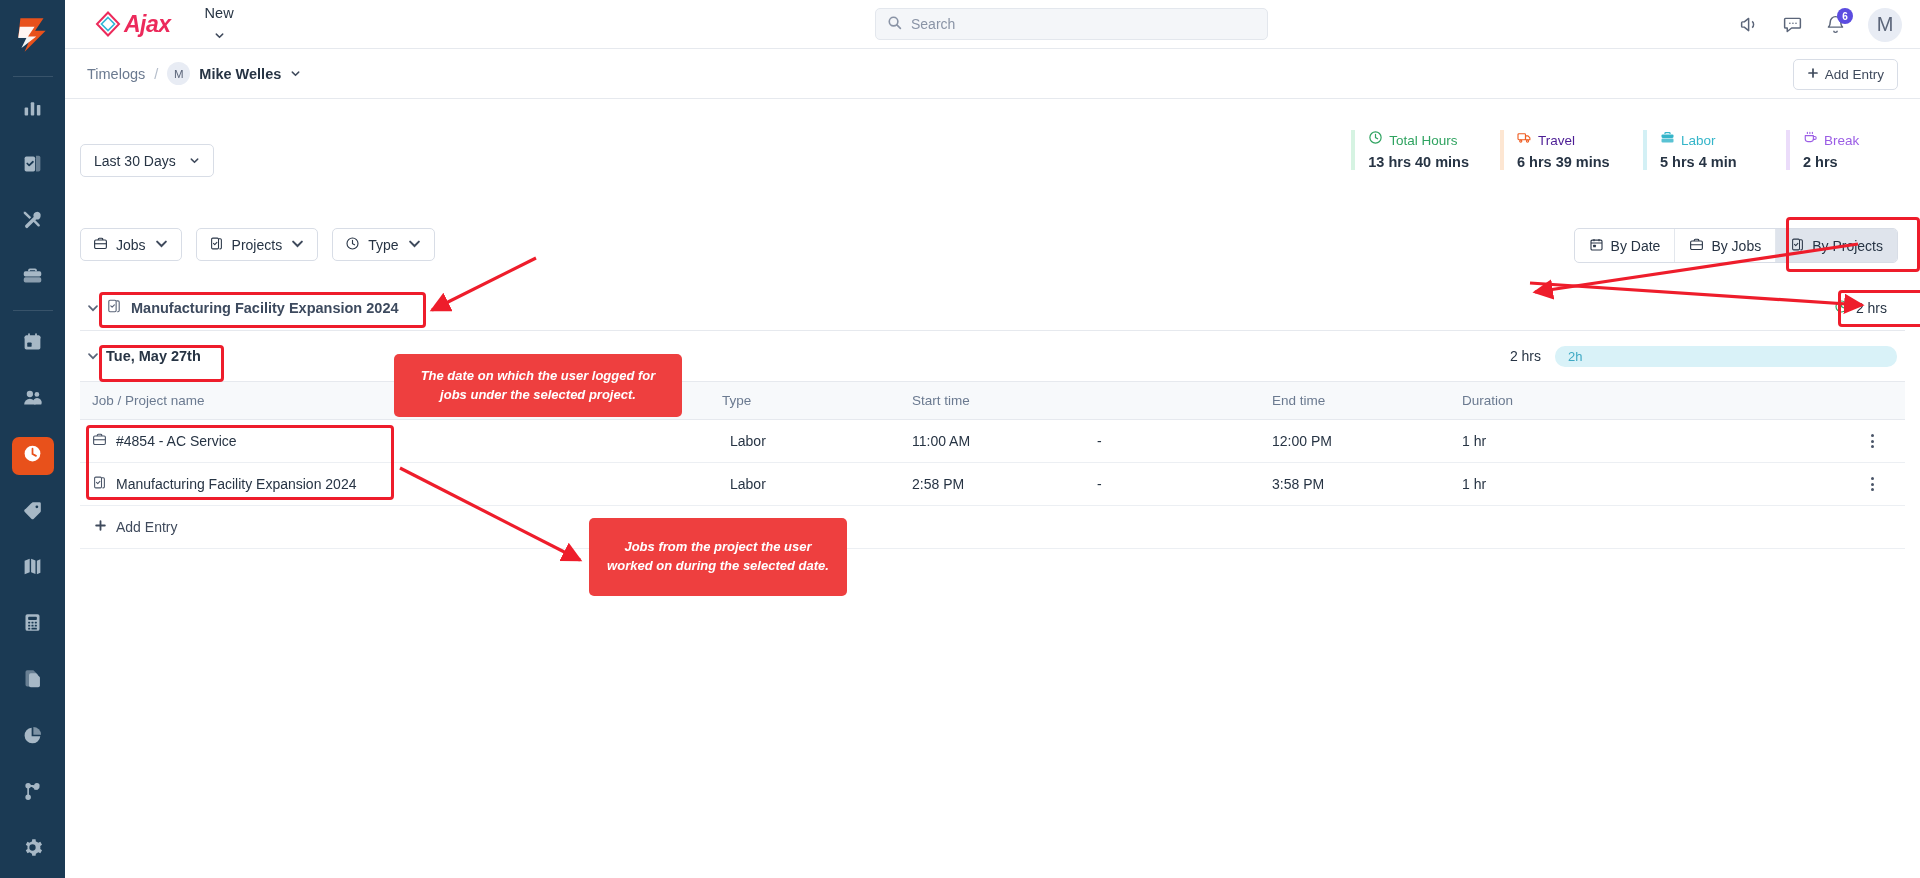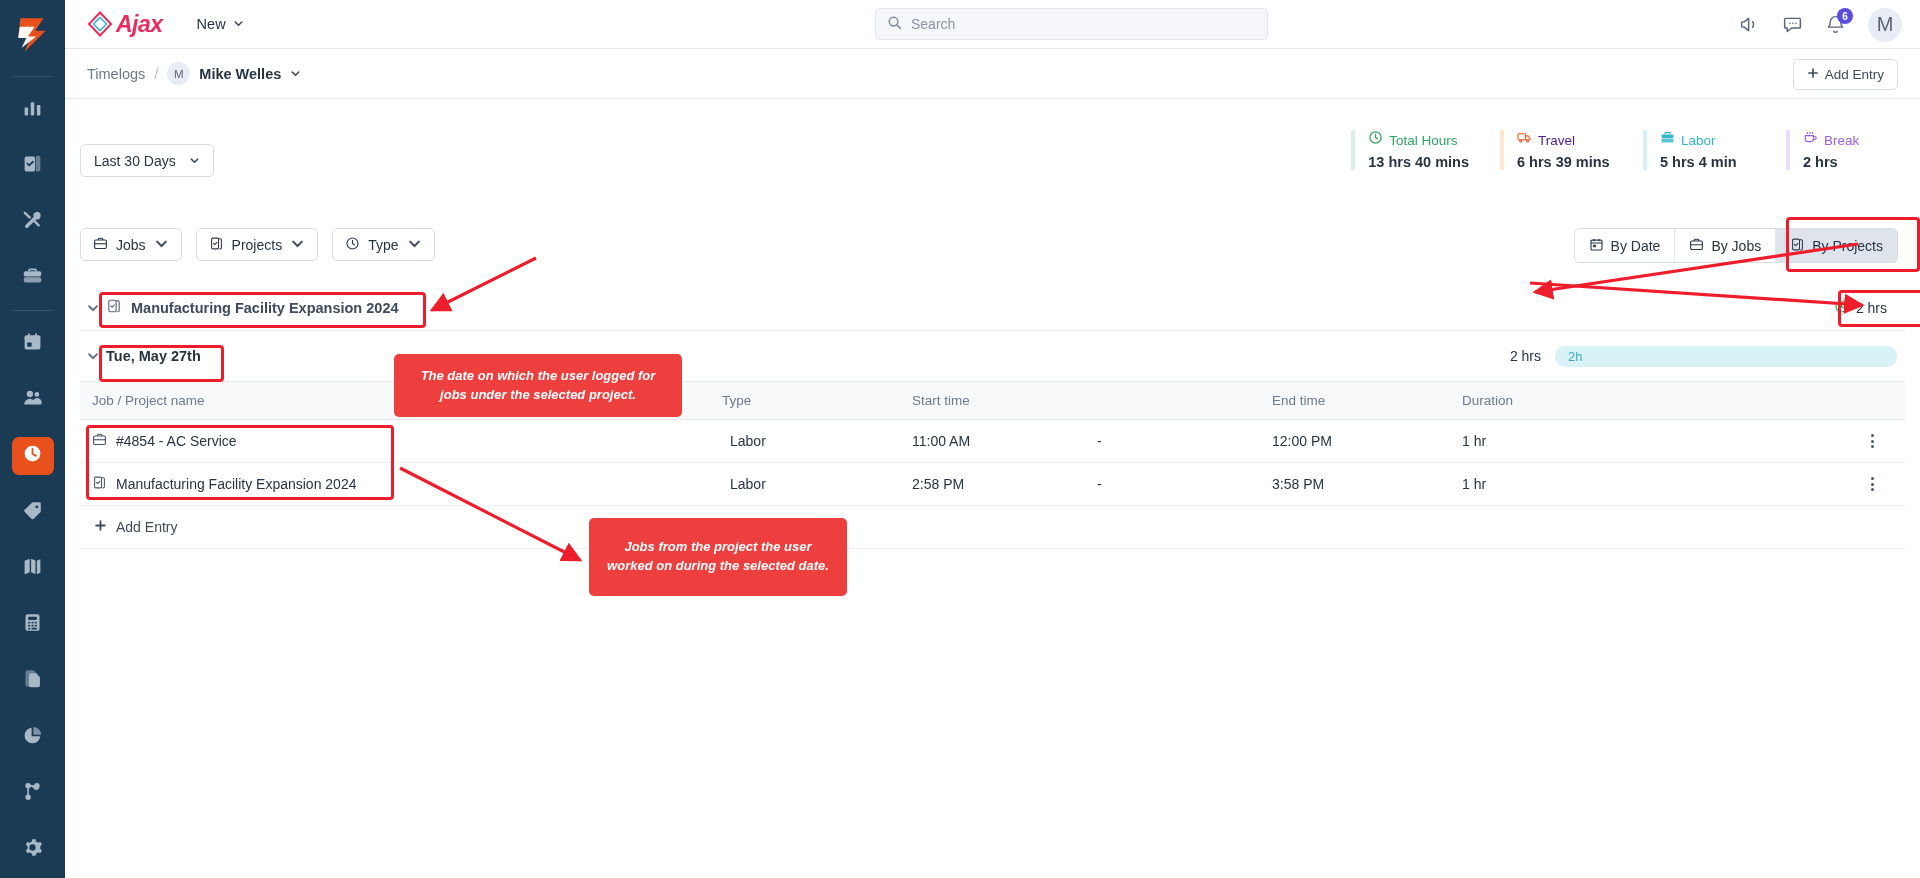--- a/index.html
+++ b/index.html
@@ -29,28 +29,28 @@
   }
   .side-item svg { width: 21px; height: 21px; fill: #a7b8c6; }
   .side-item.active { background: #e8511b; }
   .side-item.active svg { fill: #ffffff; }
   .side-spacer { flex: 1; }
 
   
   .topbar {
     position: absolute; left: 65px; top: 0; width: 1855px; height: 49px;
     background: #fff; border-bottom: 1px solid #e6e9ee;
-    display: flex; align-items: center;
+    display: flex; align-items: center; padding-left: 8px;
   }
   .brand { display: flex; align-items: center; margin-left: 22px; }
   .brand-mark { width: 26px; height: 26px; margin-right: 3px; }
   .brand-name { font-size: 23px; font-weight: bold; color: #ec2a5b; letter-spacing: -.5px; font-style: italic; }
   .new-btn {
     margin-left: 34px; font-size: 14.5px; color: #273444; font-weight: 500;
-    display: flex; align-items: center; gap: 7px; cursor: pointer;
+    display: flex; align-items: center; gap: 7px; cursor: pointer; flex-direction: column;
   }
   .search-wrap {
     position: absolute; left: 810px; top: 8px; width: 393px; height: 32px;
     background: #f4f6f9; border: 1px solid #e3e7ed; border-radius: 5px;
     display: flex; align-items: center; padding: 0 11px; gap: 9px;
   }
   .search-wrap input {
     border: none; outline: none; background: transparent;
     font-size: 14px; color: #566; width: 100%;
     font-family: "Liberation Sans", sans-serif;

